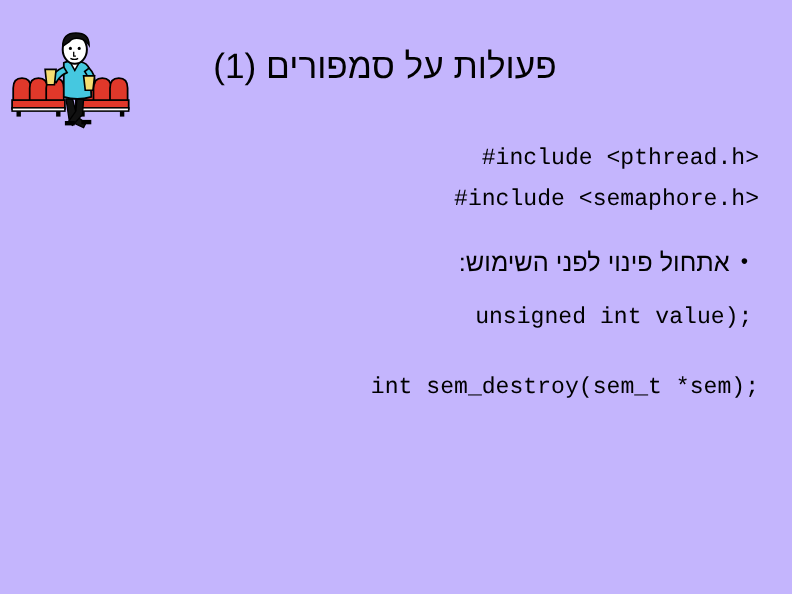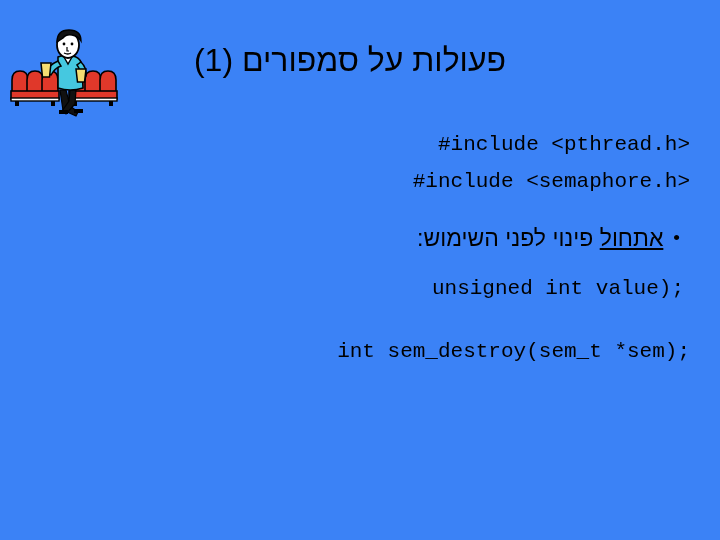--- a/index.html
+++ b/index.html
@@ -5,21 +5,21 @@
 <style>
   html, body {
     margin: 0;
     padding: 0;
     background: #ffffff;
   }
   #slide {
     position: relative;
     width: 720px;
     height: 540px;
-    background: #3b82f6;
+    background: #c4b5fd;
     overflow: hidden;
     font-family: "Liberation Sans", "DejaVu Sans", sans-serif;
     color: #000000;
   }
 
   
   #clipart {
     position: absolute;
     left: 8px;
     top: 28px;
@@ -80,21 +80,21 @@
     color: #000000;
     white-space: nowrap;
     padding-right: 10px;
   }
   .bullet-dot {
     display: inline-block;
     font-size: 19px;
     vertical-align: 2px;
     margin-left: 10px;
   }
-  .ul { text-decoration: underline; }
+  .ul { }
 
   .sp-a { height: 18px; }
   .sp-b { height: 12px; }
   .sp-c { height: 14px; }
 </style>
 </head>
 <body>
 
 <div id="slide">
 

